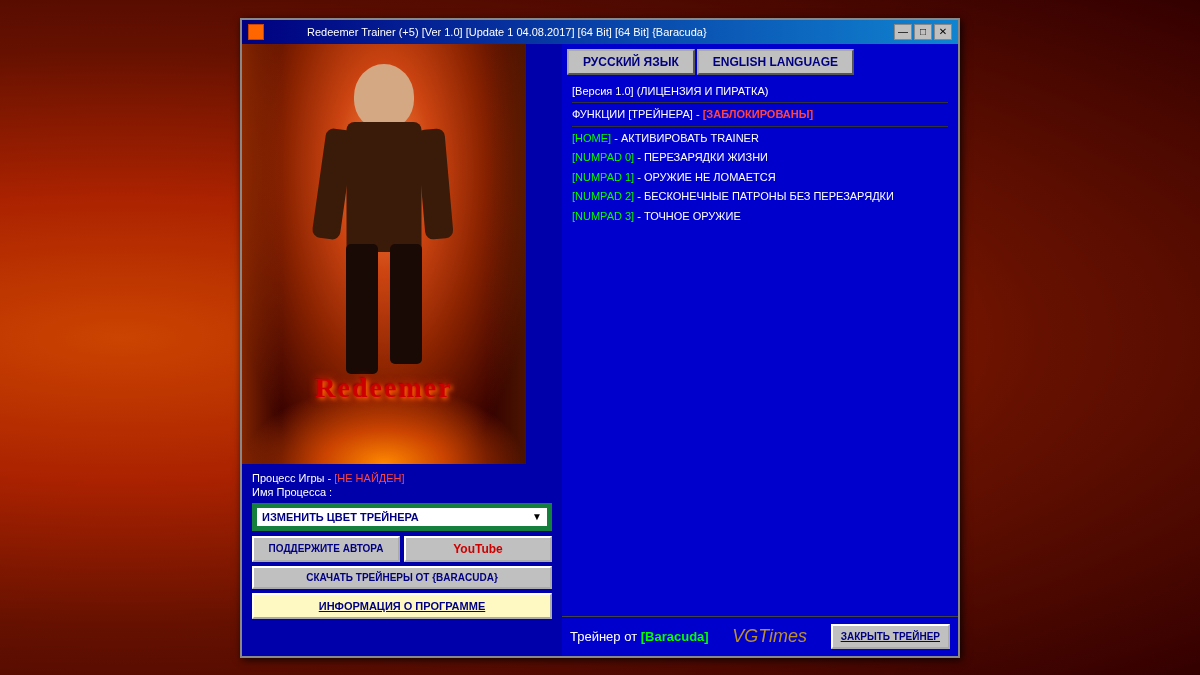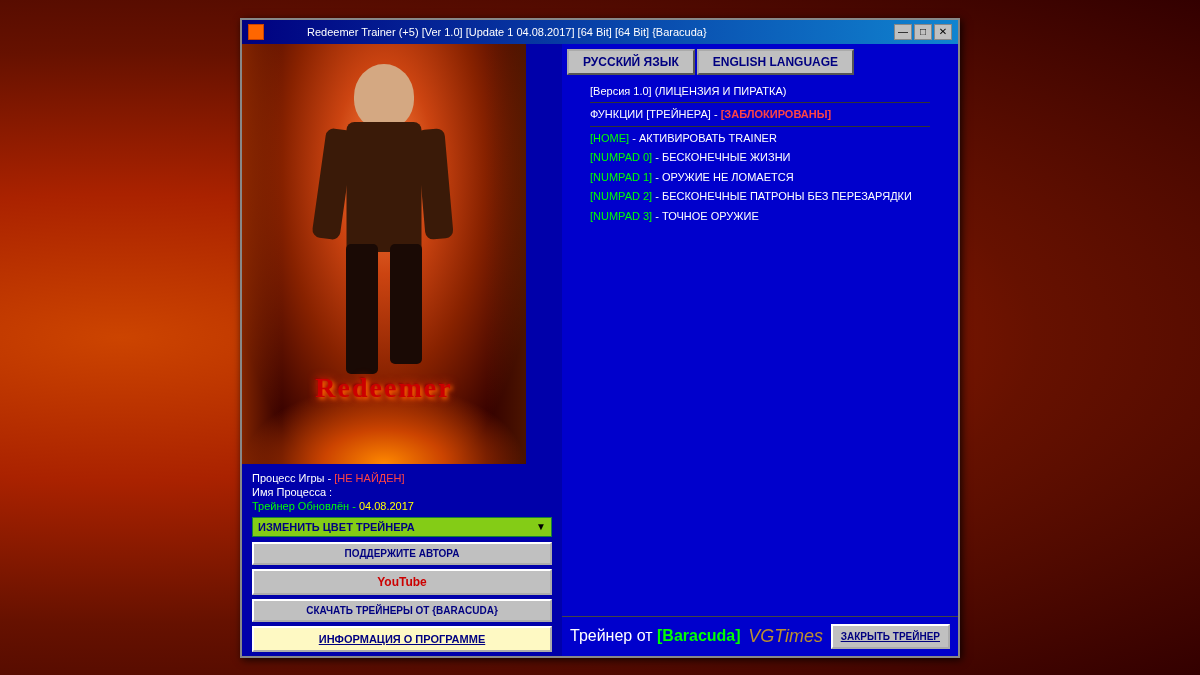--- a/index.html
+++ b/index.html
@@ -236,41 +236,40 @@
       margin-bottom: 2px;
     }
     .status-line .label { color: white; }
     .status-line .not-found { color: #ff4444; }
     .status-line .not-launched { color: #ff4444; }
     .status-line .update-date { color: #00ff00; }
     .status-line .date-value { color: #ffff00; }
 
     .color-dropdown {
       width: 100%;
-      background: #84cc16;
+      background: #ffffff;
       color: #000080;
       font-size: 11px;
       font-weight: bold;
       font-family: Arial, sans-serif;
-      border: 1px solid #15803d;
+      border: 5px solid #15803d;
       padding: 3px 5px;
       margin: 5px 0;
       text-align: center;
       cursor: pointer;
       display: flex;
       align-items: center;
       justify-content: space-between;
     }
     .dropdown-arrow { color: #000; font-size: 10px; }
 
     .buttons-row {
       display: flex;
       gap: 4px;
       margin-bottom: 4px;
-      flex-direction: column;
     }
     .action-btn {
       flex: 1;
       background: #c0c0c0;
       color: #000080;
       font-size: 10px;
       font-weight: bold;
       font-family: Arial, sans-serif;
       border: 2px outset #fff;
       padding: 4px 2px;
@@ -348,21 +347,21 @@
       color: #000080;
     }
     .lang-tab.inactive {
       background: #c0c0c0;
       color: #000080;
     }
 
     
     .info-area {
       flex: 1;
-      padding: 8px 28px;
+      padding: 8px 10px;
       overflow-y: auto;
     }
     .info-line {
       font-size: 11px;
       font-family: Arial, sans-serif;
       margin-bottom: 3px;
       line-height: 1.5;
     }
     .info-version { color: #ffffff; }
     .info-functions { color: #ffffff; }
@@ -375,21 +374,21 @@
       height: 40px;
       background: #0000cc;
       border-top: 1px solid #444;
       display: flex;
       align-items: center;
       padding: 4px 8px;
       flex-shrink: 0;
       justify-content: space-between;
     }
     .trainer-by {
-      font-size: 16px;
+      font-size: 13px;
       font-family: Arial, sans-serif;
       color: white;
     }
     .trainer-by .brand { color: #00ff00; font-weight: bold; }
     .vgtimes-watermark {
       color: #eab308;
       font-size: 18px;
       font-family: Arial, sans-serif;
       font-style: italic;
       opacity: 0.8;
@@ -453,24 +452,20 @@
 
         <div class="status-area">
           <div class="status-line">
             <span class="label">Процесс Игры -</span>
             <span class="not-found">[НЕ НАЙДЕН]</span>
           </div>
           <div class="status-line">
             <span class="label">Имя Процесса :</span>
             <span></span>
           </div>
-          <div class="status-line">
-            <span class="update-date" style="color: rgb(0, 255, 0);">Трейнер Обновлён -</span>
-            <span class="date-value" style="color: rgb(255, 255, 0);"> 04.08.2017</span>
-          </div>
 
           
           <div class="color-dropdown">
             <span>ИЗМЕНИТЬ ЦВЕТ ТРЕЙНЕРА</span>
             <span class="dropdown-arrow">▼</span>
           </div>
 
           
           <div class="buttons-row">
             <button class="action-btn">ПОДДЕРЖИТЕ АВТОРА</button>
@@ -504,21 +499,21 @@
           </div>
           <div class="separator-line"></div>
 
           <div>
             <div class="info-line">
               <span class="key-label">[HOME]</span>
               <span class="action-text">  - АКТИВИРОВАТЬ TRAINER</span>
             </div>
             <div class="info-line">
               <span class="key-label">[NUMPAD 0]</span>
-              <span class="action-text"> - БЕСКОНЕЧНЫЕ ЖИЗНИ</span>
+              <span class="action-text"> - ПЕРЕЗАРЯДКИ ЖИЗНИ</span>
             </div>
             <div class="info-line">
               <span class="key-label">[NUMPAD 1]</span>
               <span class="action-text"> - ОРУЖИЕ НЕ ЛОМАЕТСЯ</span>
             </div>
             <div class="info-line">
               <span class="key-label">[NUMPAD 2]</span>
               <span class="action-text"> - БЕСКОНЕЧНЫЕ ПАТРОНЫ БЕЗ ПЕРЕЗАРЯДКИ</span>
             </div>
             <div class="info-line">

